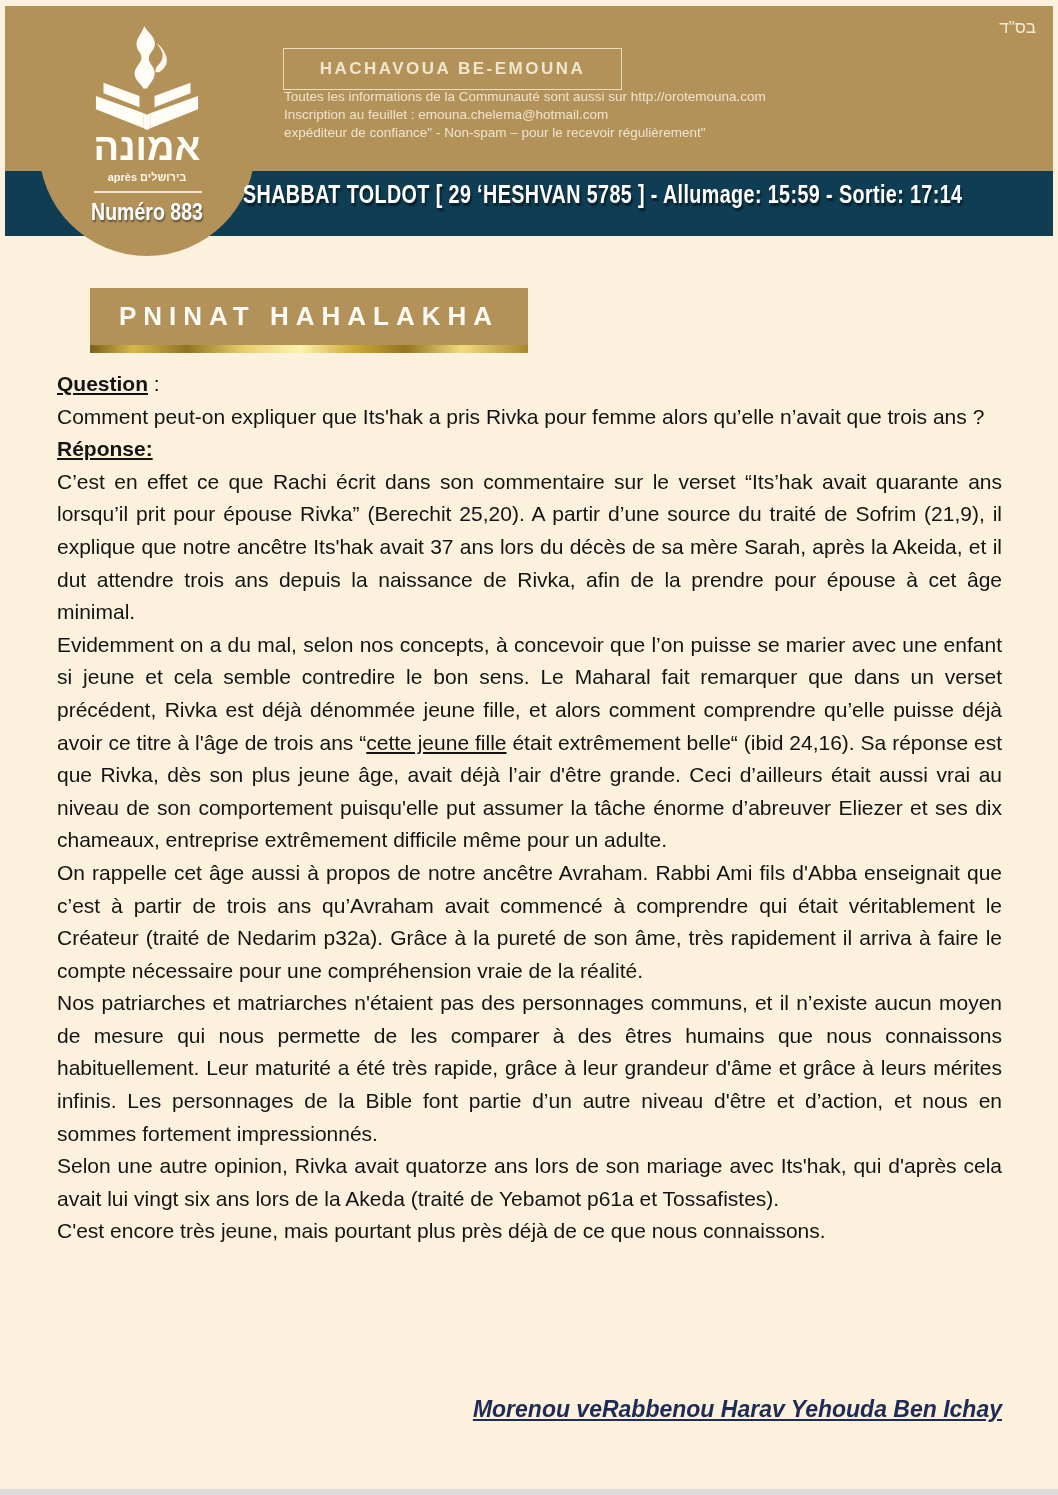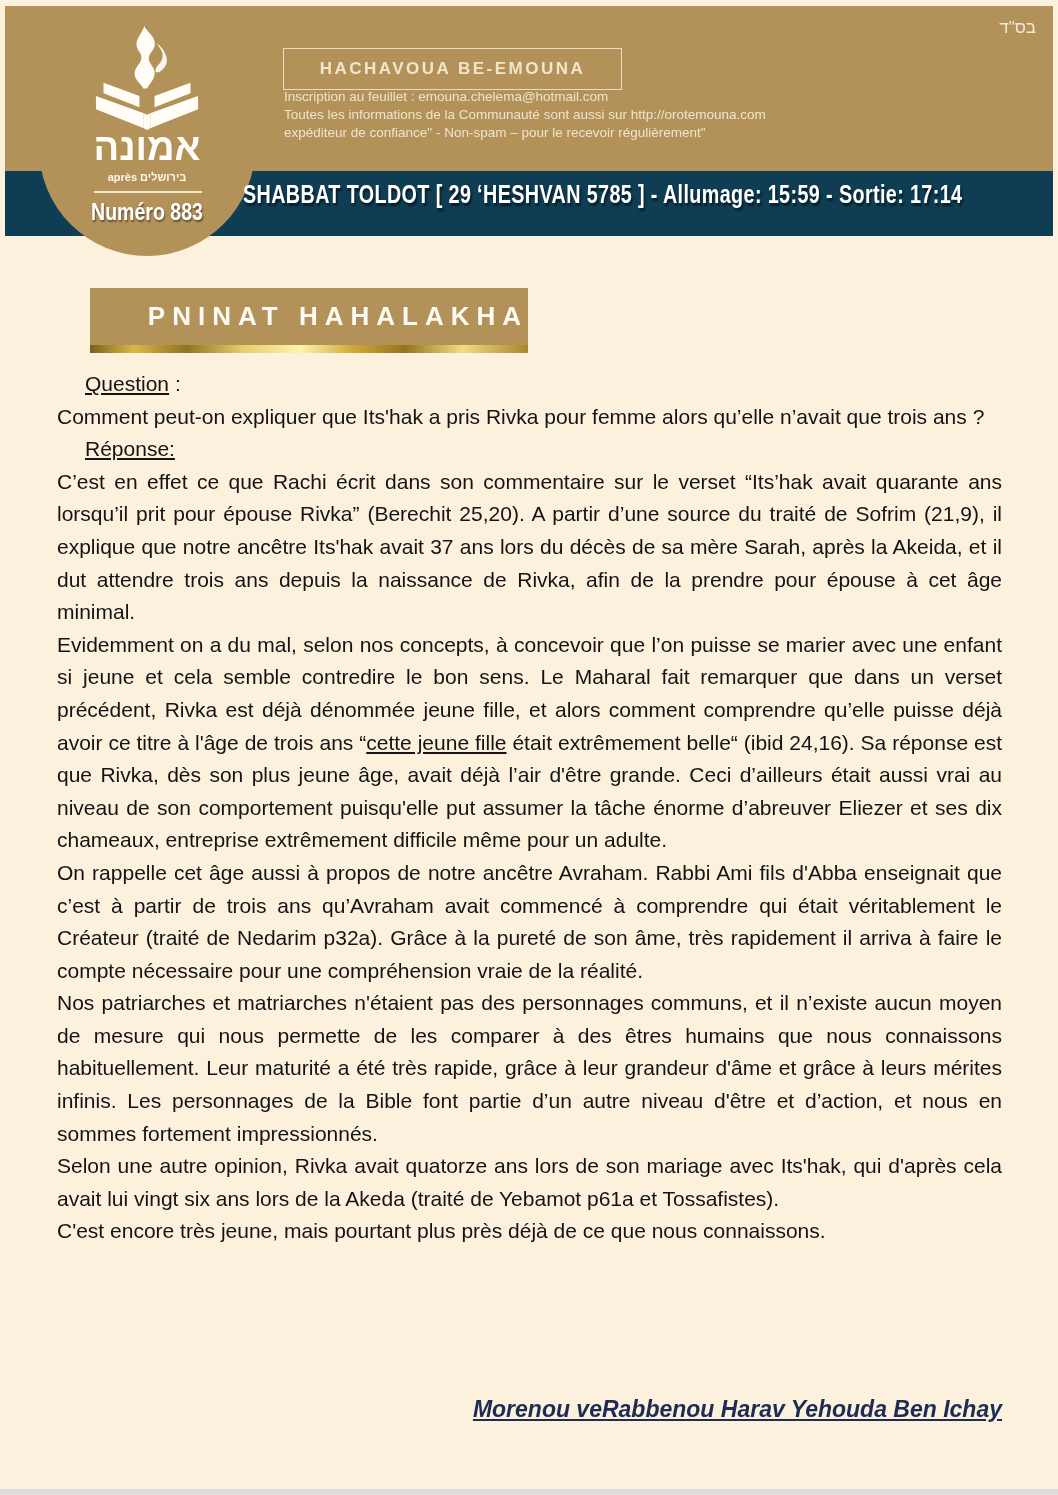--- a/index.html
+++ b/index.html
@@ -23,30 +23,30 @@
   .circle-line{position:absolute;left:94px;top:191px;width:108px;height:2px;background:#efe6cf;z-index:4;}
   .issue{position:absolute;left:57px;top:199px;width:180px;text-align:center;color:#ffffff;
          font-weight:bold;font-size:23px;z-index:4;transform:scaleX(0.85);
          text-shadow:1px 2px 2px rgba(0,0,0,0.45);white-space:nowrap;}
   .band-title{position:absolute;left:243px;top:179px;z-index:4;color:#ffffff;font-weight:bold;
               font-size:26px;white-space:nowrap;transform:scaleX(0.76);transform-origin:left center;
               letter-spacing:0.5px;text-shadow:2px 3px 2px rgba(0,0,0,0.5);}
 
   
   .pninat{position:absolute;left:90px;top:288px;width:438px;z-index:5;}
-  .pninat-box{height:57px;background:#b3925a;display:flex;align-items:center;justify-content:flex-end;}
+  .pninat-box{height:57px;background:#b3925a;display:flex;align-items:center;justify-content:center;}
   .pninat-title{color:#fcfaf4;font-size:26px;font-weight:bold;letter-spacing:7px;white-space:nowrap;}
   .pninat-strip{height:8px;background:linear-gradient(90deg,#7a611a 0%,#d9b84a 10%,#8f7320 22%,
                 #e8cd6a 35%,#fdf3b0 48%,#d0a938 60%,#93741f 72%,#f3dc80 85%,#a8862a 100%);}
 
   
   .article{position:absolute;left:57px;top:368px;width:945px;font-size:21px;line-height:32.6px;
            text-align:justify;color:#141414;z-index:5;}
   .article p{margin:0;}
-  .b{font-weight:normal;margin-left:28px;}
+  .b{font-weight:bold;}
   .u{text-decoration:underline;}
   .signature{position:absolute;right:56px;top:1396px;font-size:23px;font-weight:bold;font-style:italic;
              text-decoration:underline;color:#1d2b55;z-index:5;white-space:nowrap;margin-left:28px;}
   .bottom-bar{position:absolute;left:0;bottom:0;width:100%;height:6px;background:#dddcda;z-index:6;}
 </style>
 </head>
 <body>
 
 <div class="page">
 
@@ -54,22 +54,22 @@
   <div class="navy-band"></div>
   <div class="logo-circle"></div>
 
   <div class="bsd">בס"ד</div>
 
   <div class="mast-box">
     <span>HACHAVOUA BE-EMOUNA</span>
   </div>
 
   <div class="mast-info">
+    <div>Toutes les informations de la Communauté sont aussi sur http://orotemouna.com</div>
     <div>Inscription au feuillet : emouna.chelema@hotmail.com</div>
-    <div>Toutes les informations de la Communauté sont aussi sur http://orotemouna.com</div>
     <div>expéditeur de confiance" - Non-spam – pour le recevoir régulièrement"</div>
   </div>
 
   <svg class="logo-svg" width="120" height="104" viewBox="0 0 120 110">
     <path fill="#fffdf6" d="M57 0 C55 8 48 13 49 21 C50 27 55 29 54 35 C53 41 46 44 47 52 C48 58 54 61 56 66 L60 66 C63 60 69 56 68 48 C67 42 61 39 62 33 C63 27 70 24 68 16 C66 9 60 6 57 0 Z"></path>
     <path fill="#fffdf6" opacity="0.92" d="M70 18 C74 24 78 28 76 35 C74 41 68 43 69 49 L73 49 C79 45 83 39 80 31 C78 25 74 21 70 18 Z"></path>
     <path fill="#fffdf6" d="M14 60 L52 74 L52 86 L14 71 Z"></path>
     <path fill="#fffdf6" d="M106 60 L68 74 L68 86 L106 71 Z"></path>
     <path fill="#fffdf6" d="M6 74 L56 92 L56 108 L6 88 Z"></path>
     <path fill="#fffdf6" d="M114 74 L64 92 L64 108 L114 88 Z"></path>

